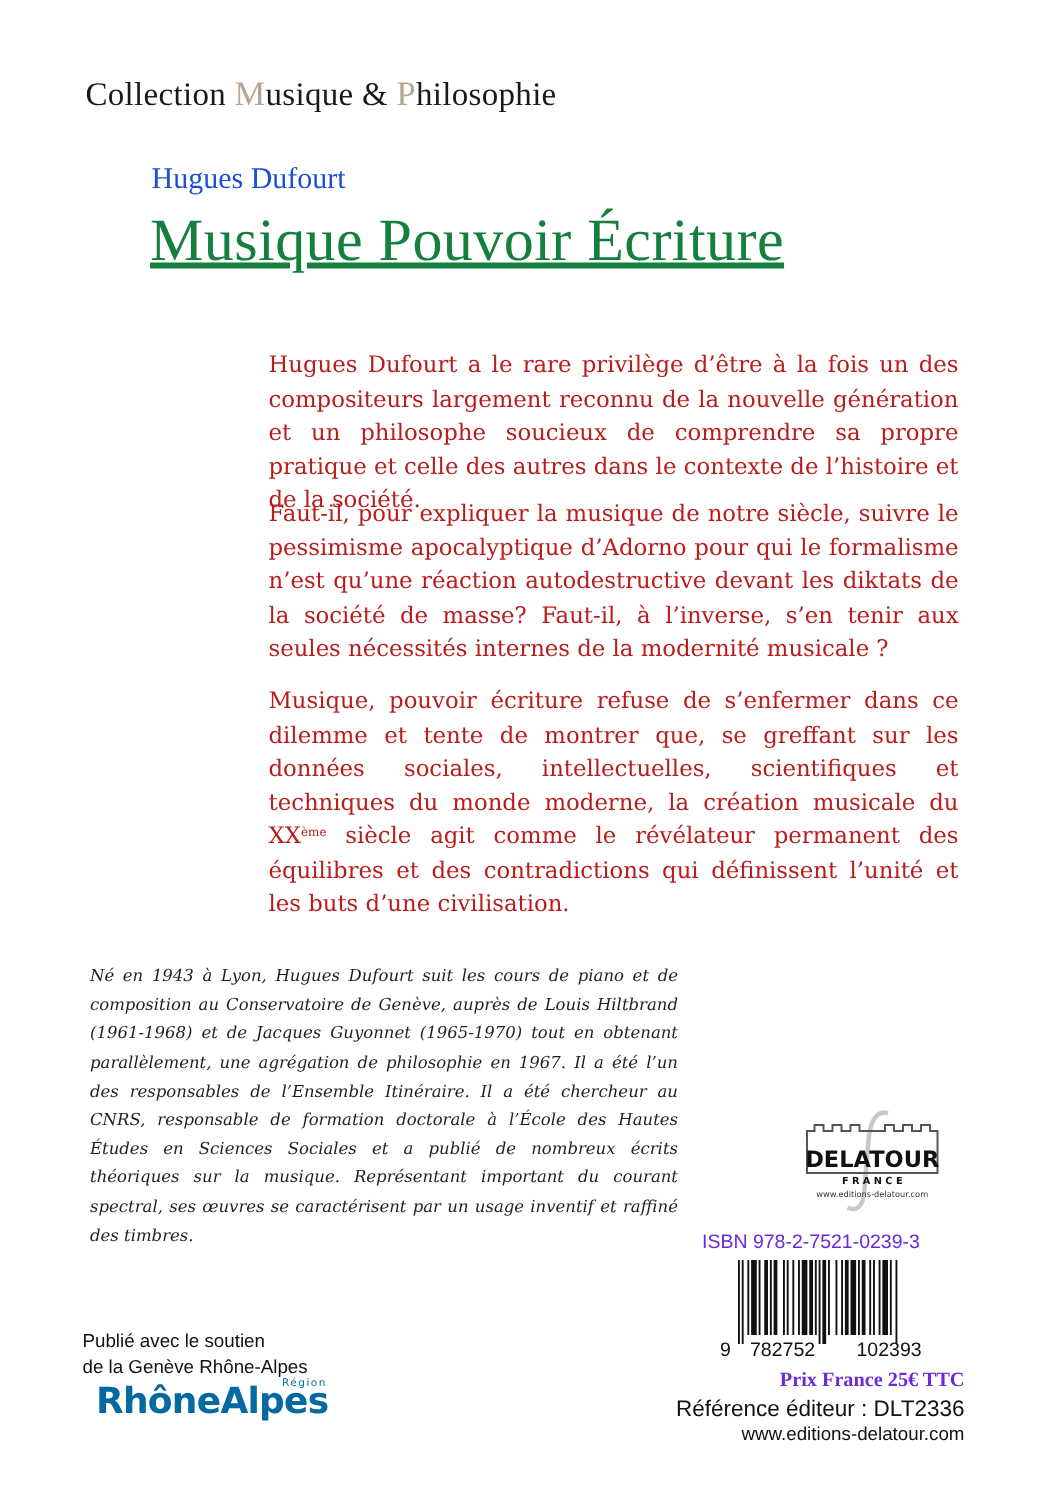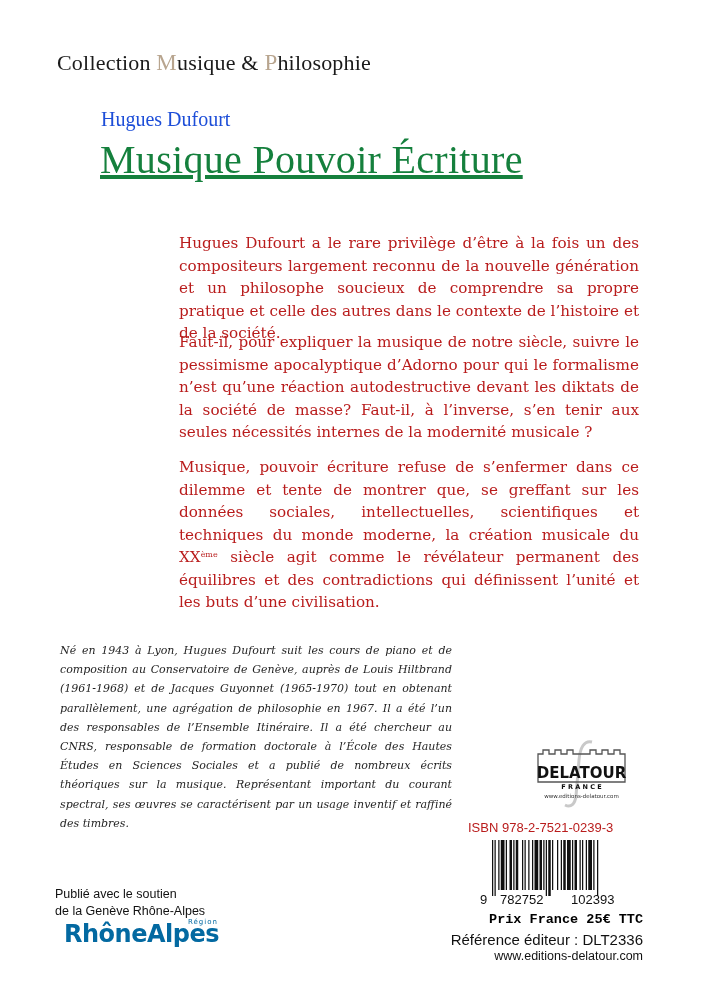--- a/index.html
+++ b/index.html
@@ -9,23 +9,23 @@
   #collection .accent { color:#b8a58f; font-size:23px; }
   #author { left:101px; top:108px; font-family:"Liberation Serif", serif; font-size:20px; color:#1d4ed8; white-space:nowrap; }
   #title { left:100px; top:136px; font-family:"Liberation Serif", serif; font-size:40px; color:#15803d; white-space:nowrap; letter-spacing:0.3px;text-decoration:underline; }
   .para { left:139px; width:460px; font-size:15.2px; line-height:22.5px; text-align:justify; color:#b91c1c;margin-left:40px; }
   #p1 { top:232px; }
   #p2 { top:331px; }
   #p3 { top:456px; }
   sup { font-size:8px; vertical-align:top; position:relative; top:-2px; }
   #bio { left:60px; top:641px; width:392px; font-style:italic; font-size:11px; line-height:19.2px; text-align:justify; color:#1f1f1f; }
   #logo { left:534px; top:738px; width:95px; height:70px; }
-  #isbn { left:468px; top:820px; font-family:"Liberation Sans", sans-serif; font-size:13px; color:#b91c1c; white-space:nowrap; }
+  #isbn { left:468px; top:820px; font-family:"Liberation Sans", sans-serif; font-size:13px; color:#6d28d9; white-space:nowrap; }
   #barcode { left:480px; top:840px; width:163px; height:66px; }
-  #prix { right:64px; top:912px; font-family:Liberation Mono, monospace; font-weight:bold; font-size:13.5px; color:#000000; white-space:nowrap; text-align:right; }
+  #prix { right:64px; top:912px; font-family:Liberation Serif, serif; font-weight:bold; font-size:13.5px; color:#6d28d9; white-space:nowrap; text-align:right; }
   #ref { right:64px; top:931px; font-family:"Liberation Sans", sans-serif; font-size:15px; color:#111; white-space:nowrap; text-align:right; }
   #url { right:64px; top:949px; font-family:"Liberation Sans", sans-serif; font-size:12.5px; color:#111; white-space:nowrap; text-align:right; }
   #support { left:55px; top:886px; width:165px; font-family:"Liberation Sans", sans-serif; font-size:12.5px; line-height:17px; color:#111; }
   #region-logo { left:64px; top:920px; font-family:"DejaVu Sans", sans-serif; font-size:24px; font-weight:bold; color:#0369a1; white-space:nowrap; letter-spacing:-0.5px; }
   #region-logo .small { position:absolute; left:96px; top:-2px; font-size:7px; font-weight:normal; letter-spacing:1px;padding-left:28px; }
 </style>
 </head>
 <body>
 
 <div id="collection" class="abs">

